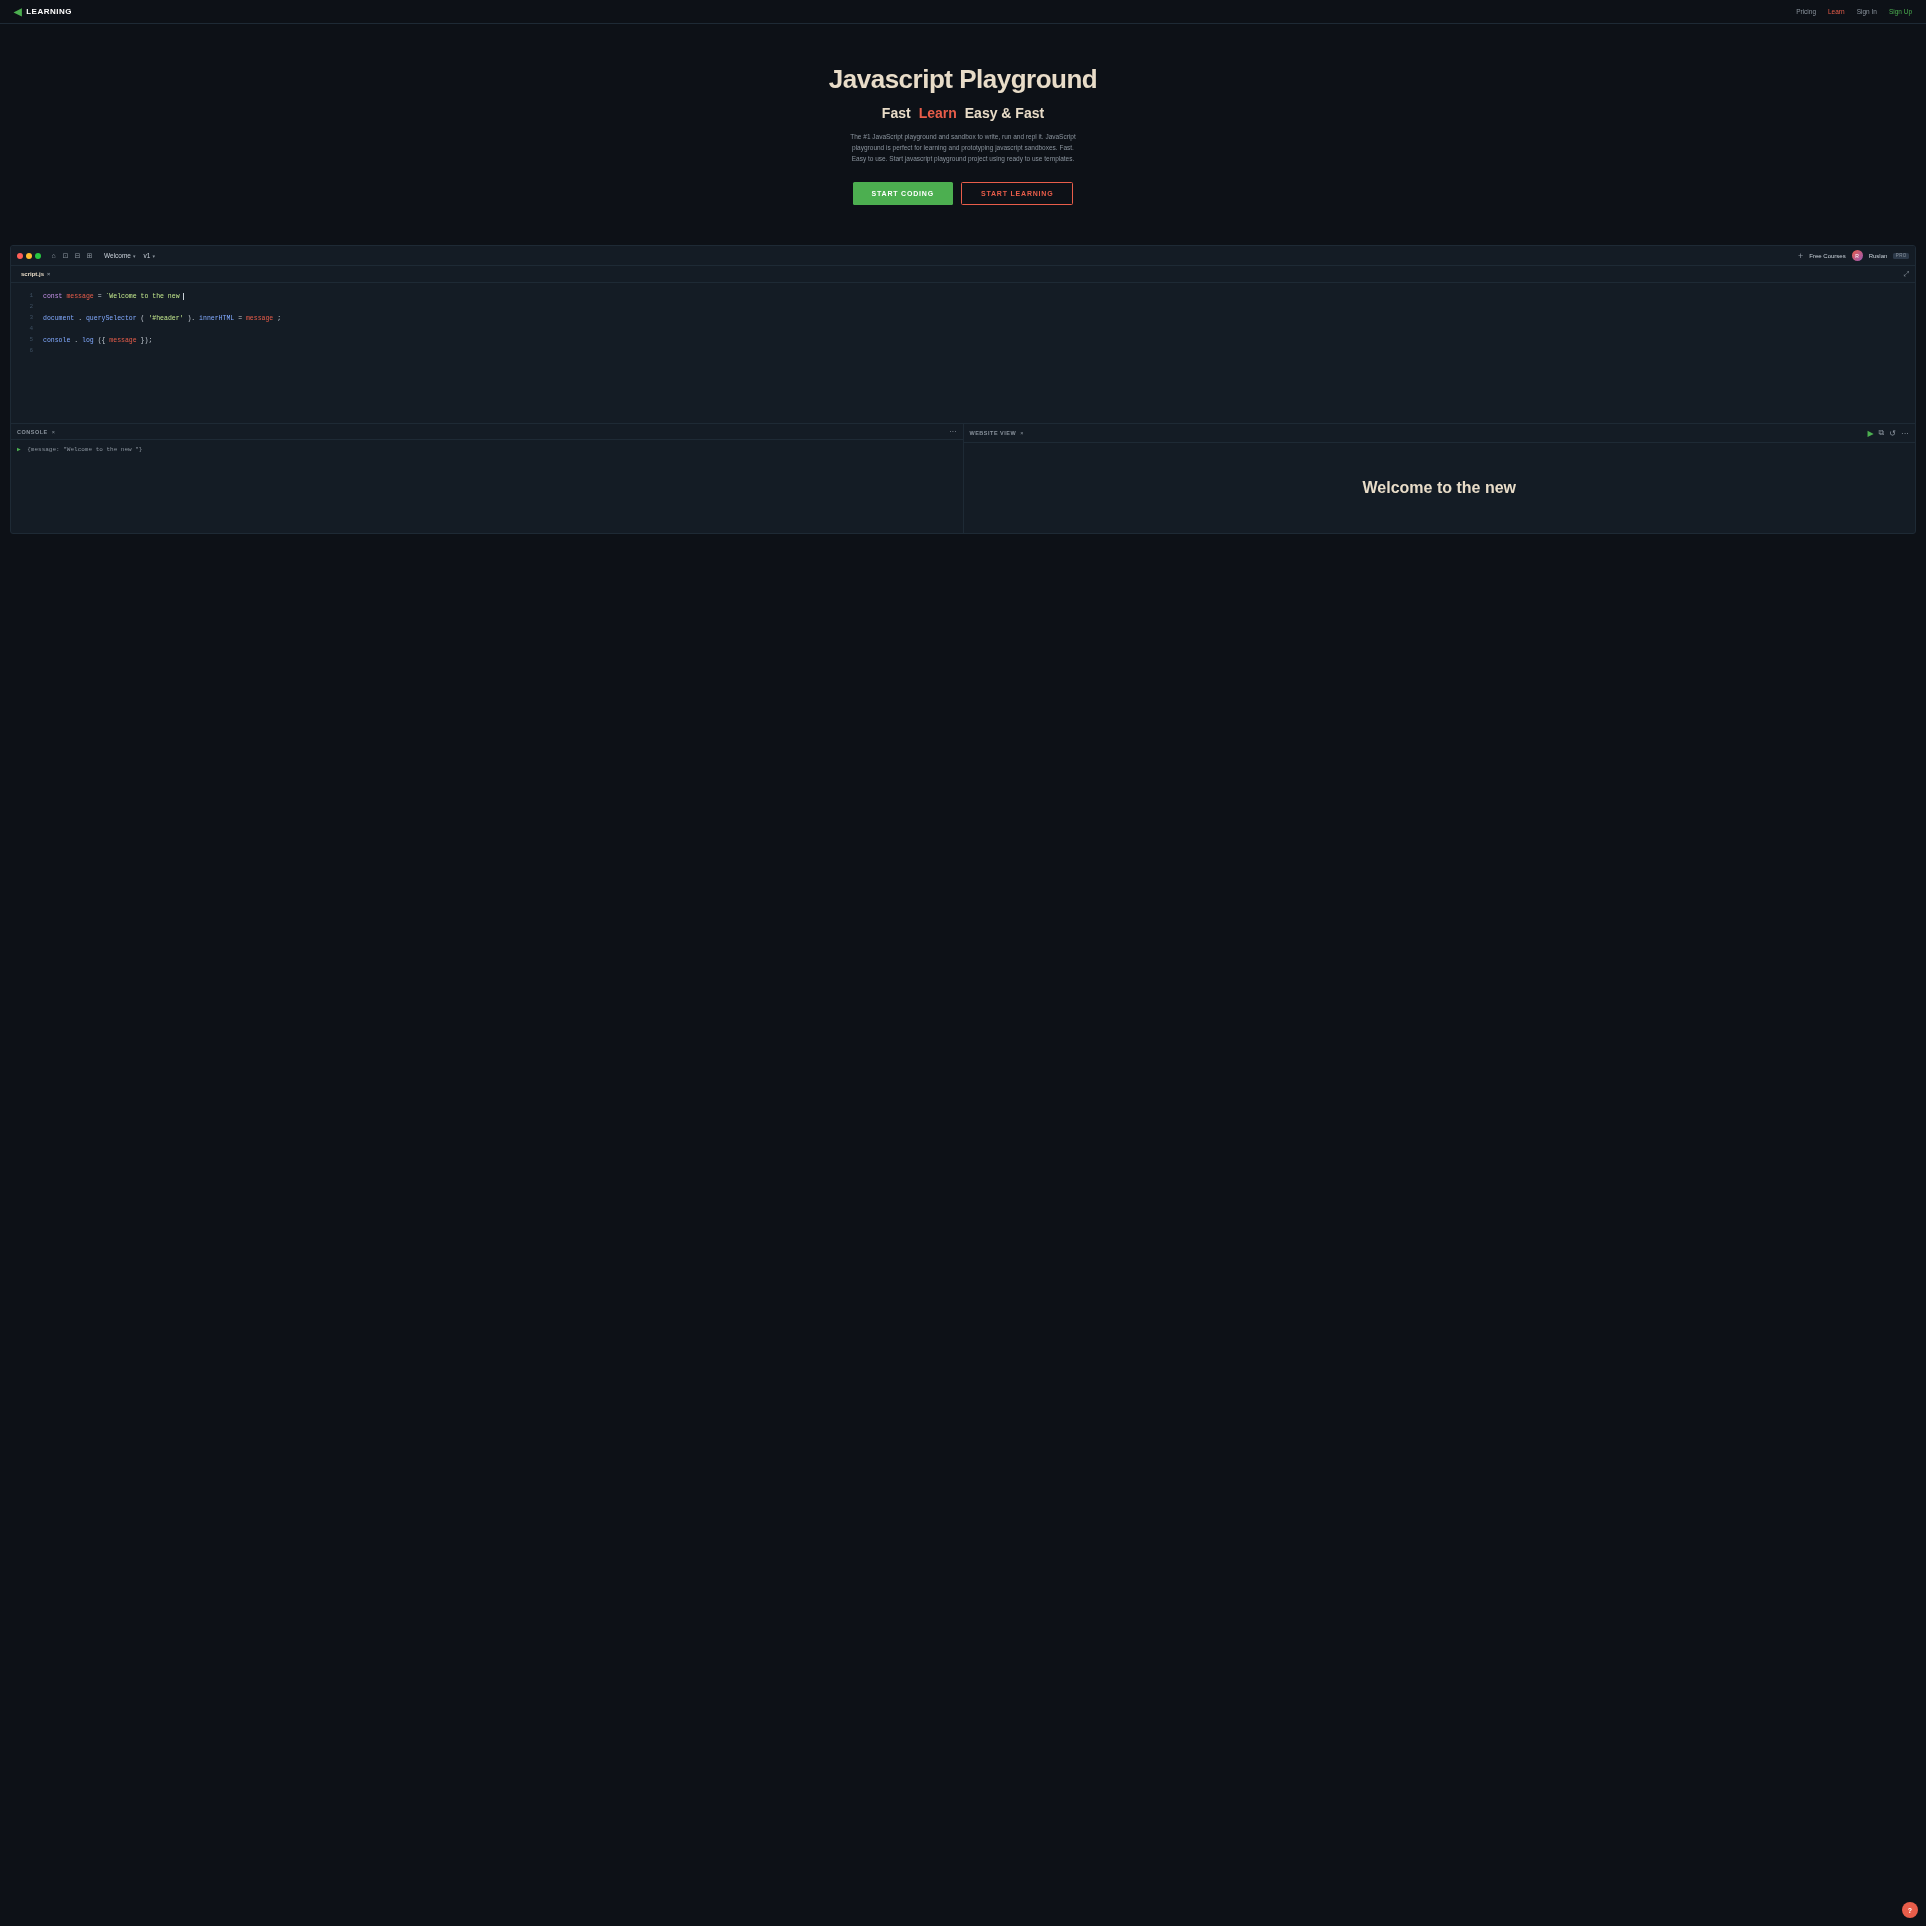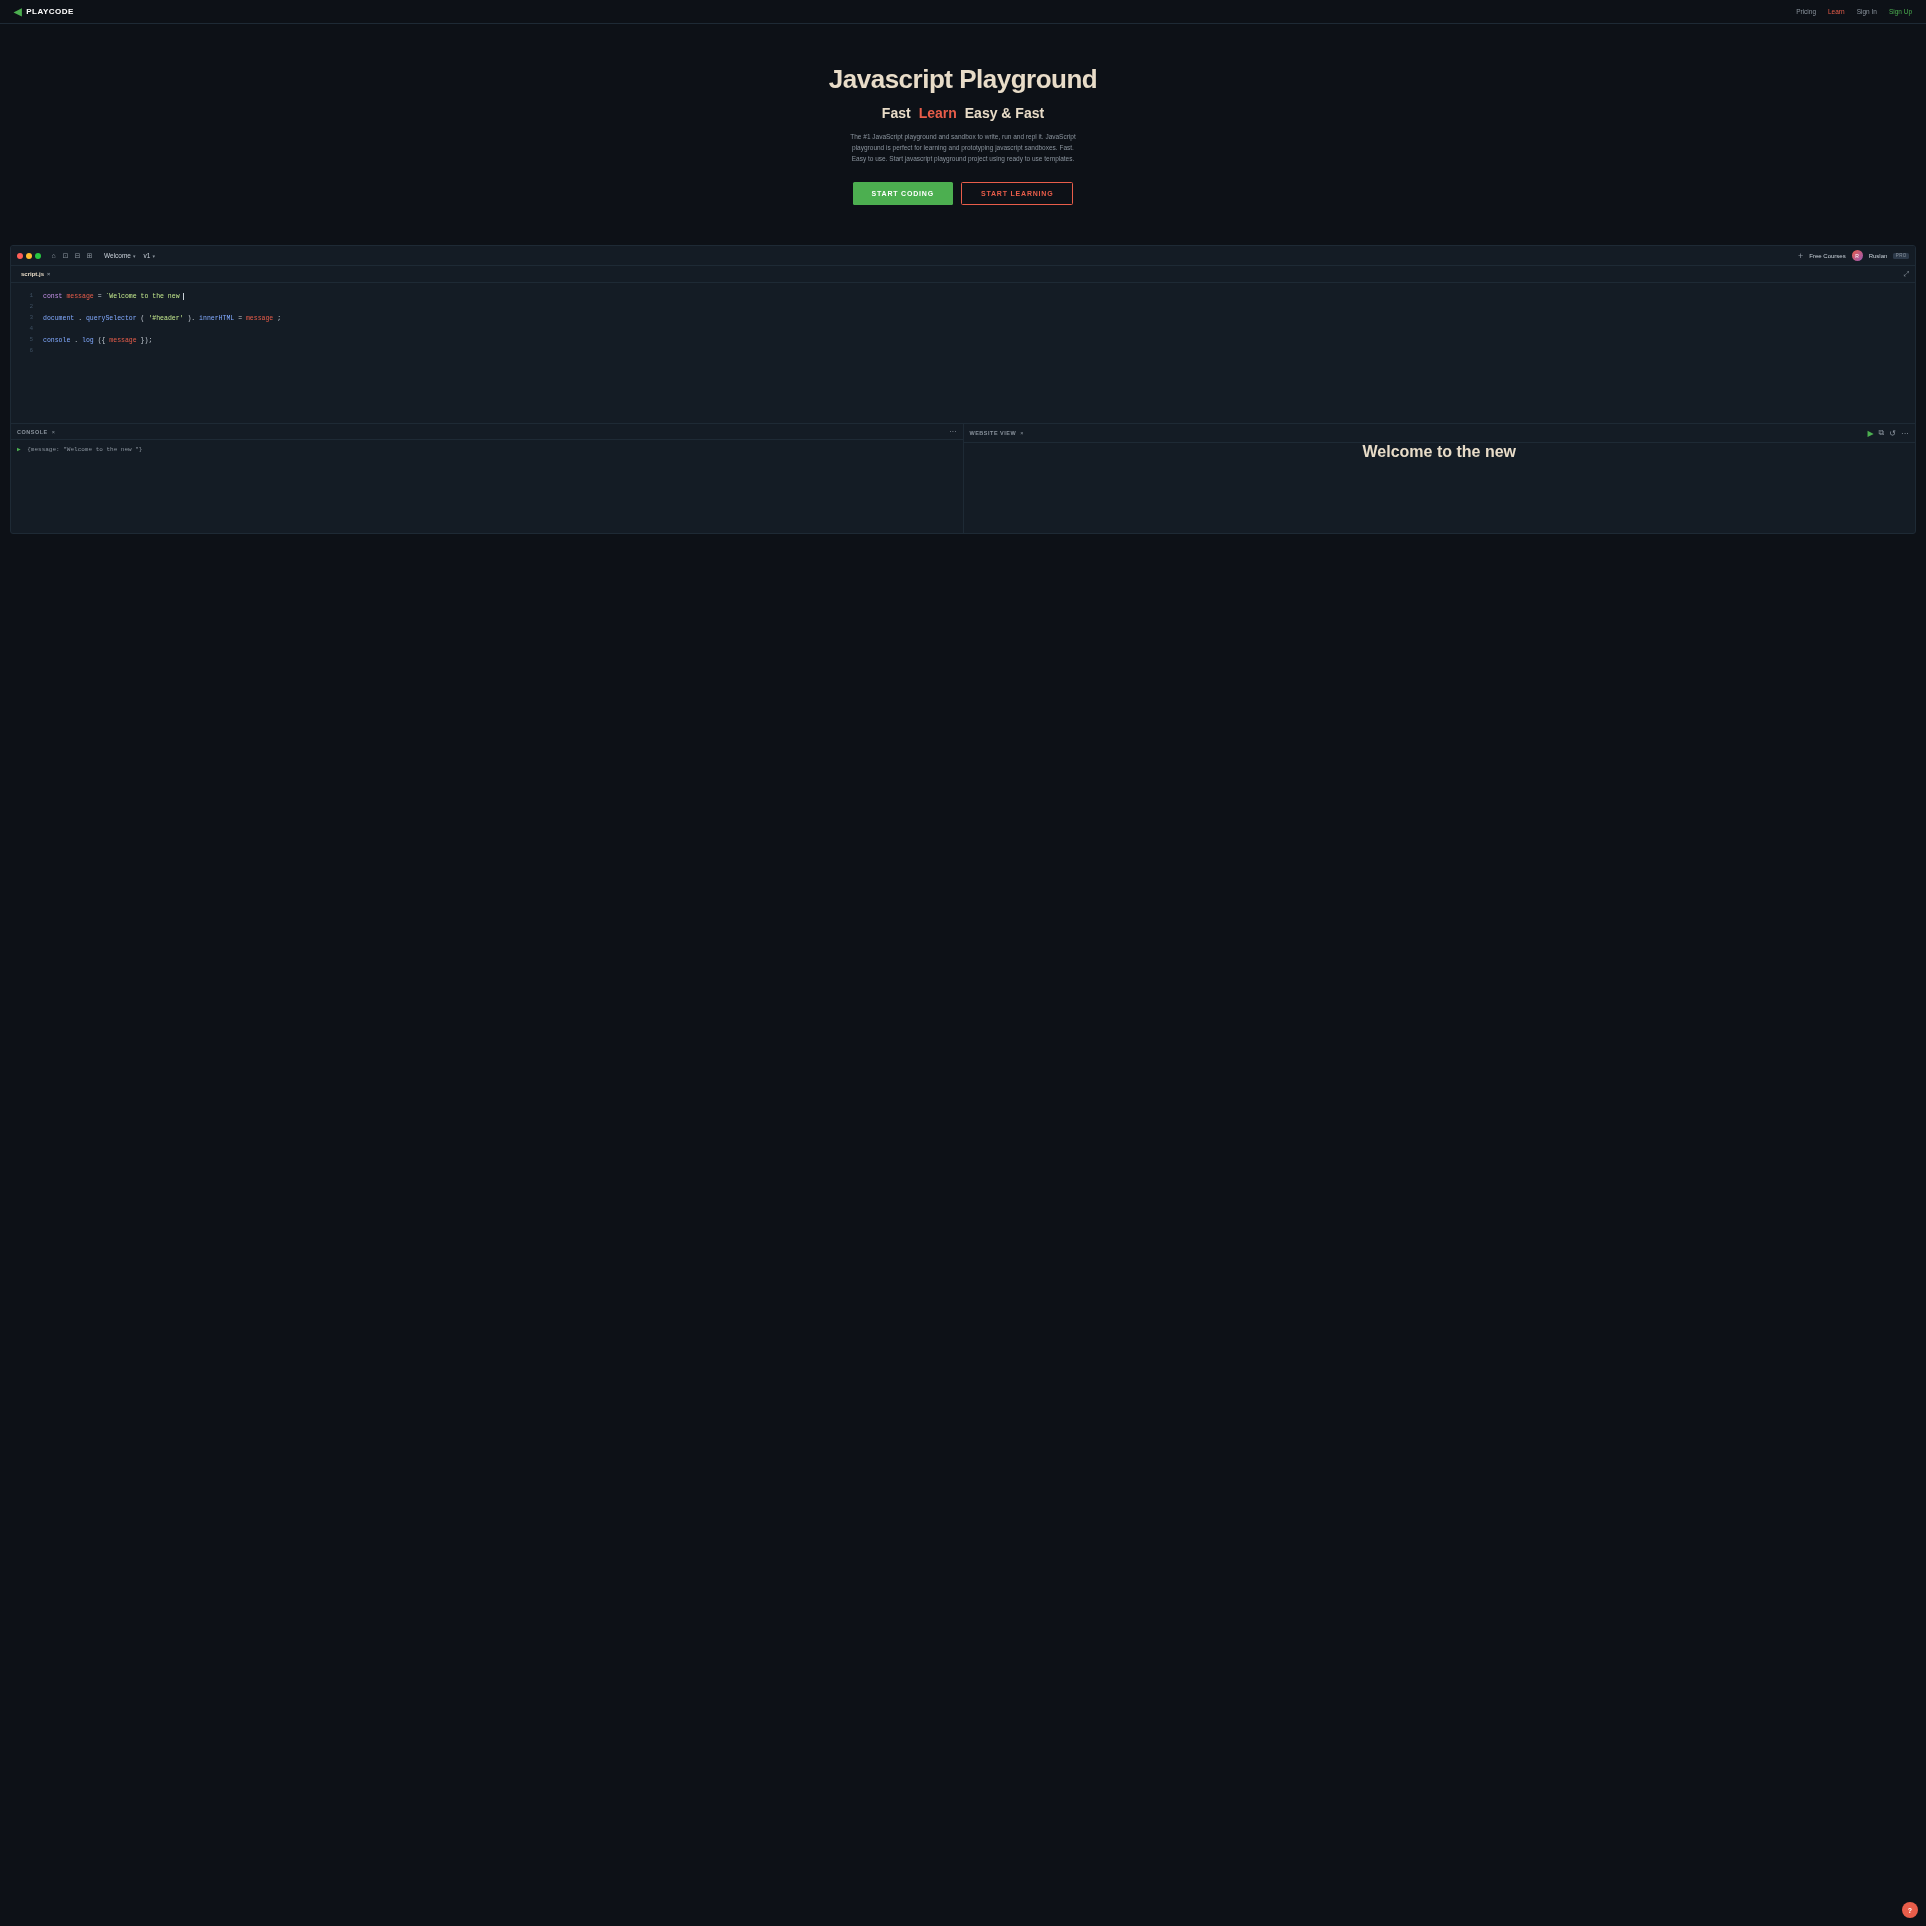--- a/index.html
+++ b/index.html
@@ -359,21 +359,21 @@
       color: #4caf50;
       font-size: 8px;
       cursor: pointer;
     }
     .website-action-btn.gray {
       color: #8b949e;
     }
     .website-content {
       flex: 1;
       display: flex;
-      align-items: flex-start;
+      align-items: center;
       justify-content: center;
     }
     .website-preview-text {
       font-size: 16px;
       font-weight: 800;
       color: #e8dcc8;
     }
 
     
     .help-btn {
@@ -392,21 +392,21 @@
       font-size: 7px;
       cursor: pointer;
     }
   </style>
 </head>
 <body>
 
 <nav class="navbar">
   <div class="navbar-logo">
     <span class="logo-icon">◀</span>
-    <span>PLAYCODE</span>
+    <span>LEARNING</span>
   </div>
   <div class="navbar-links">
     <a class="nav-link">Pricing</a>
     <a class="nav-link active">Learn</a>
     <a class="nav-link sign-in">Sign In</a>
     <a class="nav-link sign-up">Sign Up</a>
   </div>
 </nav>
 
 <section class="hero">

